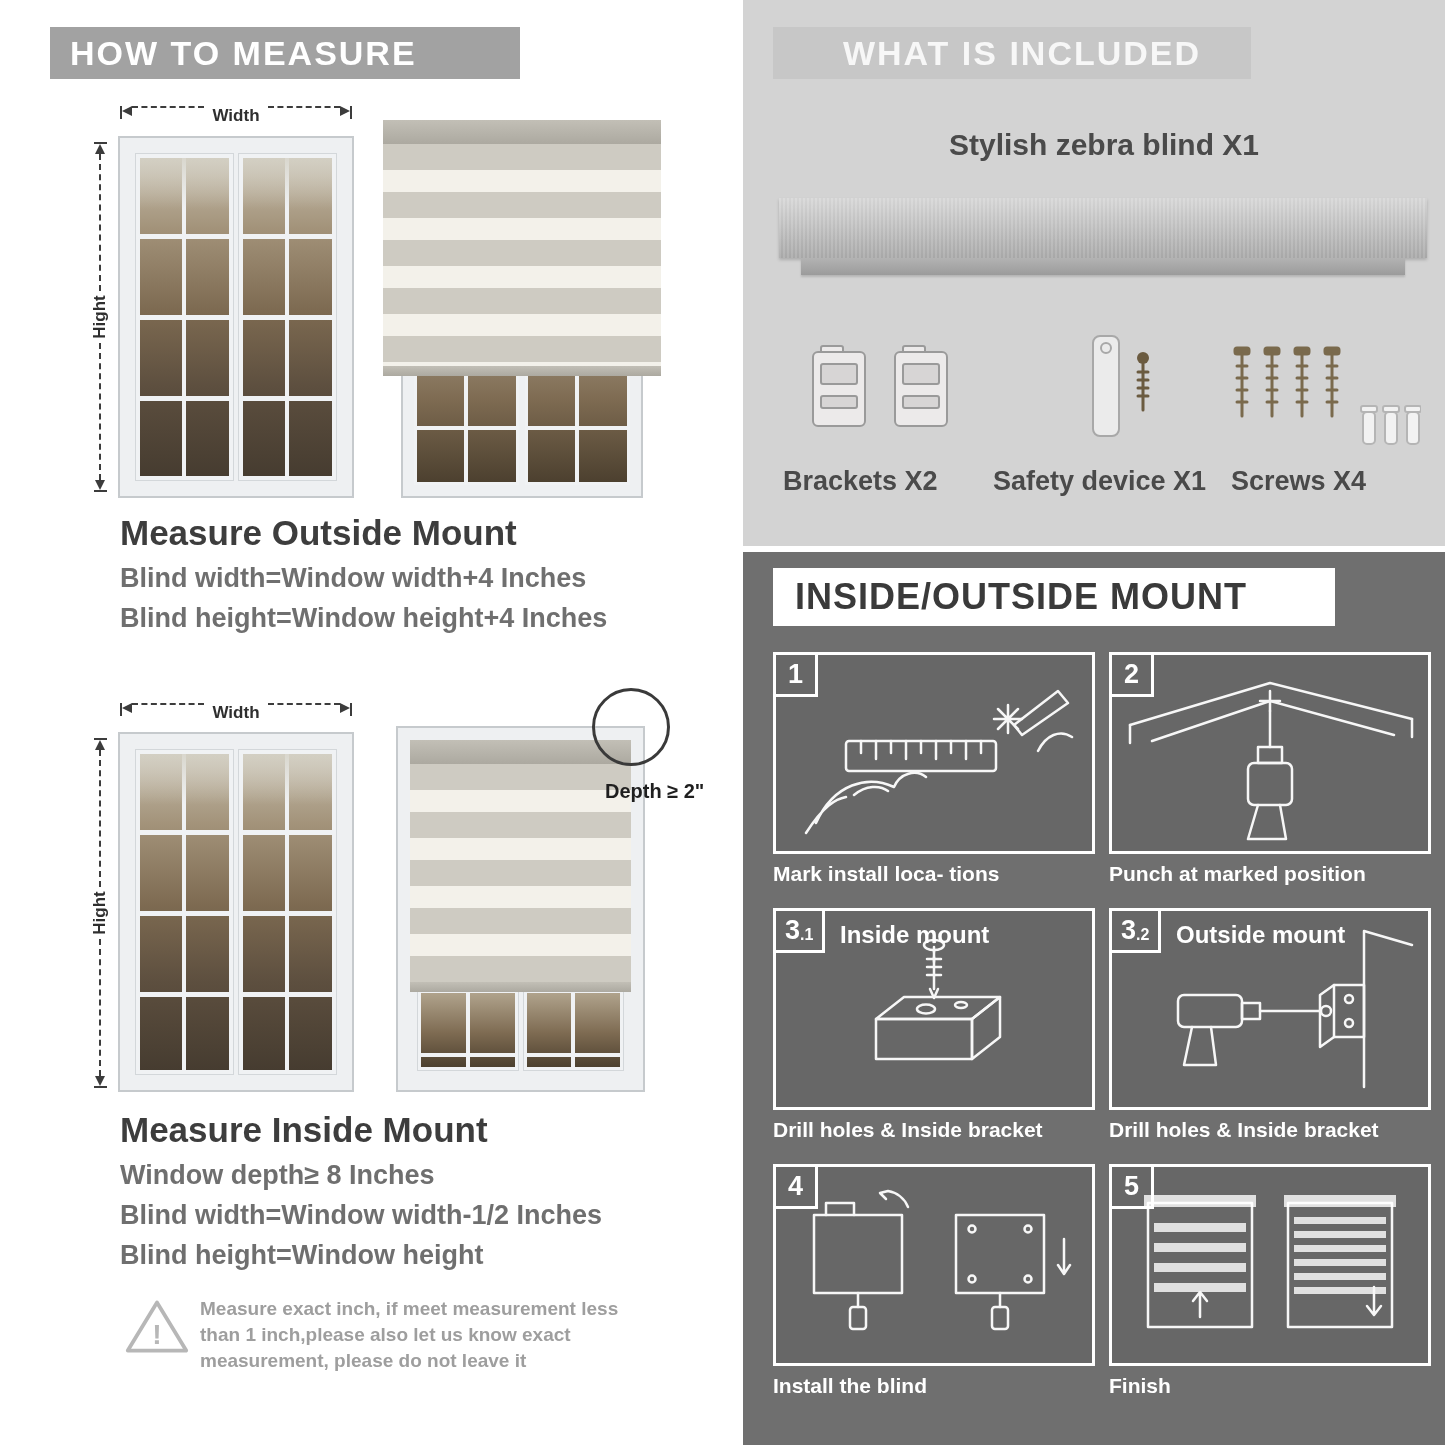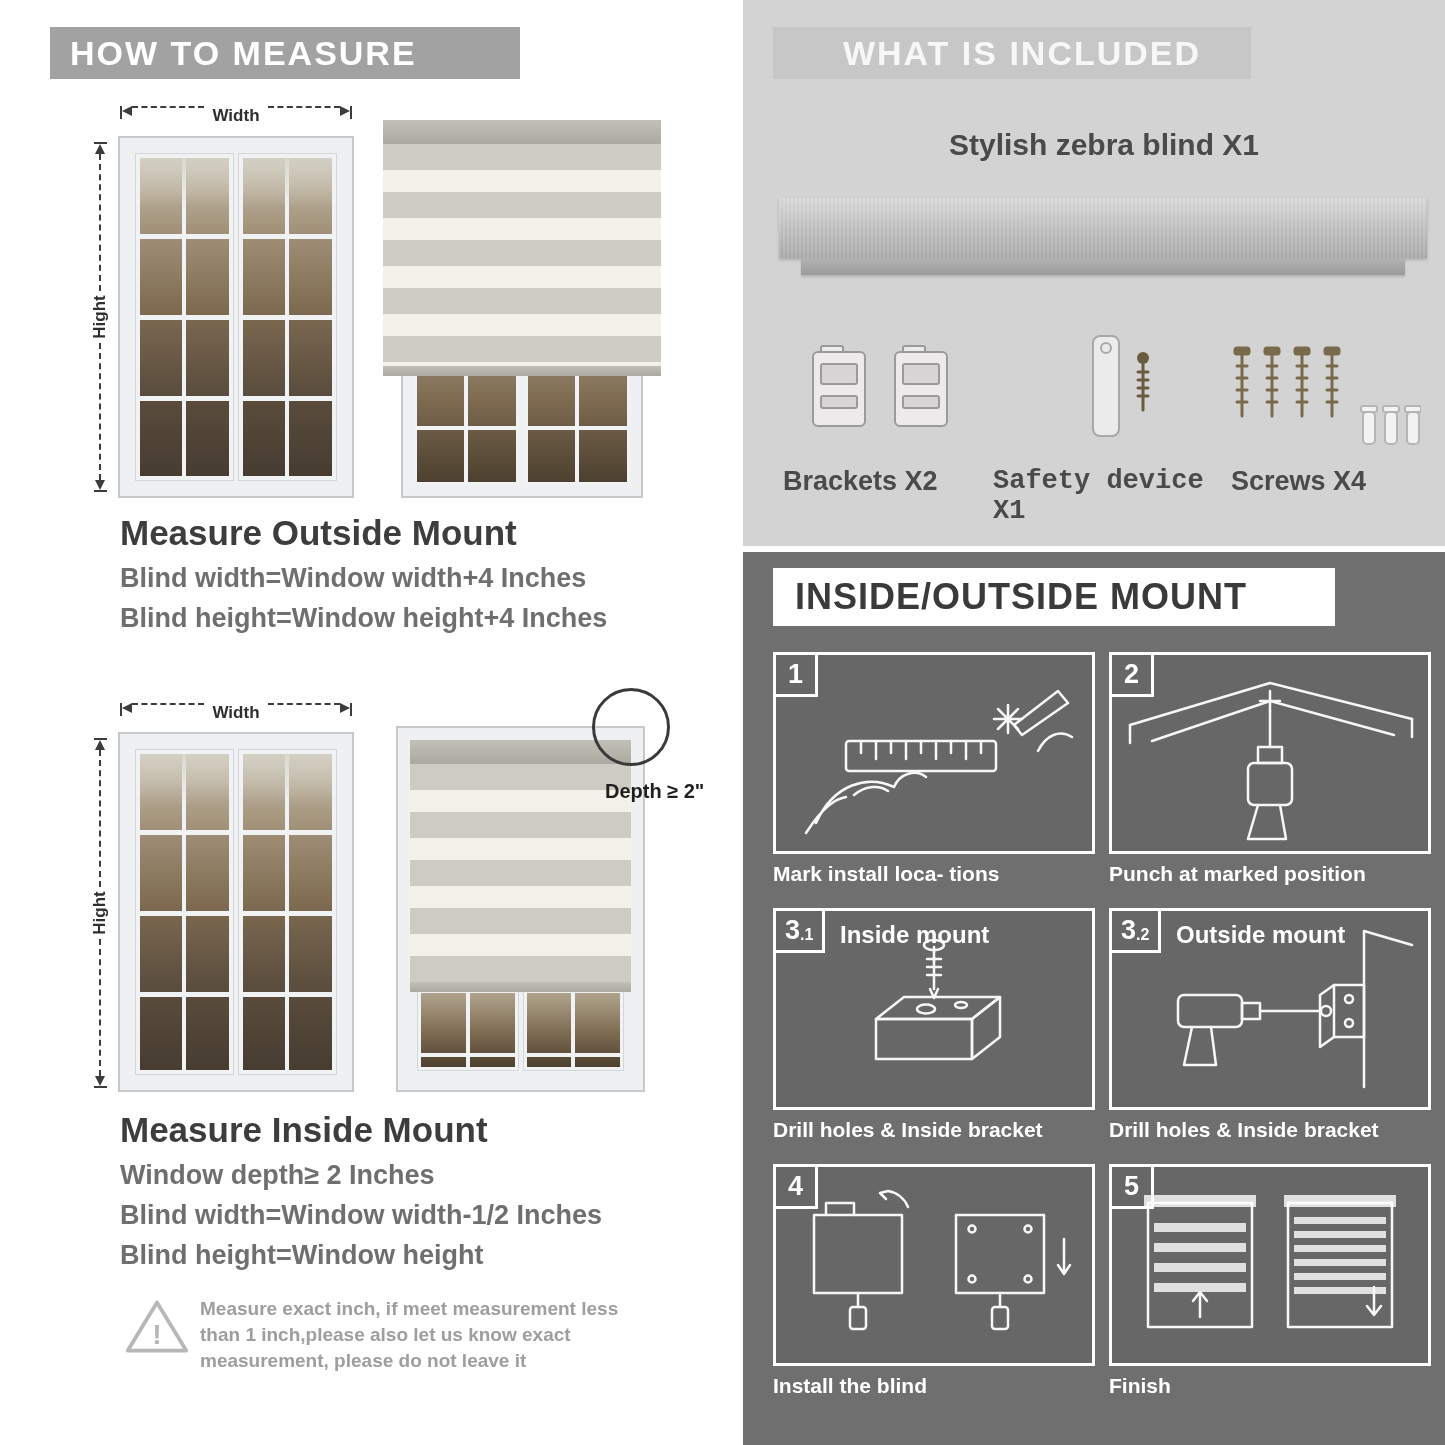--- a/index.html
+++ b/index.html
@@ -175,21 +175,21 @@
     <div class="blind" style="left:3px; right:3px; top:3px; height:252px;">
       <div class="rail top"></div>
       <div class="fabric"></div>
       <div class="rail bot"></div>
     </div>
   </div>
   <div class="depth-circle" style="left:572px; top:688px;"></div>
   <div class="depth-label" style="left:585px; top:780px;">Depth ≥ 2"</div>
 
   <div class="h2" style="left:100px; top:1110px;">Measure Inside Mount</div>
-  <div class="mline" style="left:100px; top:1160px;">Window depth≥ 2 Inches</div>
+  <div class="mline" style="left:100px; top:1160px;">Window depth≥ 8 Inches</div>
   <div class="mline" style="left:100px; top:1200px;">Blind width=Window width-1/2 Inches</div>
   <div class="mline" style="left:100px; top:1240px;">Blind height=Window height</div>
 
   <svg class="warn-tri" style="left:104px; top:1296px;" width="66" height="62" viewBox="0 0 70 64">
     <path d="M35 6 L66 57 L4 57 Z" fill="none" stroke="#b7b7b7" stroke-width="4" stroke-linejoin="round"></path>
     <text x="35" y="50" font-size="30" font-weight="bold" fill="#b7b7b7" text-anchor="middle" style="font-family:&quot;Liberation Sans&quot;,sans-serif">!</text>
   </svg>
   <div class="warn-text" style="left:180px; top:1296px;">
     <div>Measure exact inch, if meet measurement less</div>
     <div>than 1 inch,please also let us know exact</div>
@@ -269,21 +269,21 @@
         <rect x="140" y="62" width="16" height="6" rx="2"></rect>
           <rect x="142" y="68" width="12" height="32" rx="4"></rect>
         <rect x="162" y="62" width="16" height="6" rx="2"></rect>
           <rect x="164" y="68" width="12" height="32" rx="4"></rect>
         <rect x="184" y="62" width="16" height="6" rx="2"></rect>
           <rect x="186" y="68" width="12" height="32" rx="4"></rect>
       </g>
     </svg>
 
     <div class="item-label" style="left:40px; top:466px; width:200px;">Brackets X2</div>
-    <div class="item-label" style="left:250px; top:466px; width:230px;font-family:Liberation Mono, monospace;">Safety device X1</div>
+    <div class="item-label" style="left:250px; top:466px; width:230px;">Safety device X1</div>
     <div class="item-label" style="left:488px; top:466px; width:180px;">Screws X4</div>
   </div>
 
   <div class="mount">
     <div class="mount-bar">
       <span>INSIDE/OUTSIDE MOUNT</span>
     </div>
 
     <div class="cell" style="left:30px; top:100px;">
       <div class="panel">

